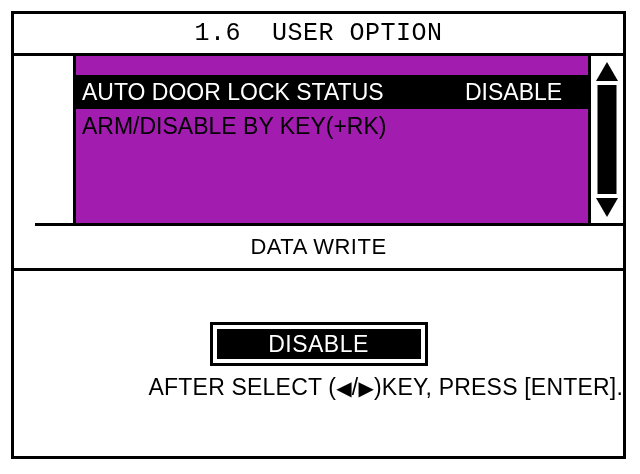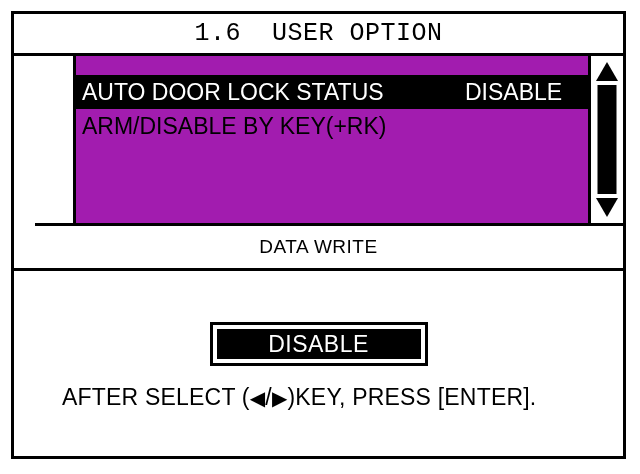--- a/index.html
+++ b/index.html
@@ -149,21 +149,21 @@
     right: 0;
     height: 45px;
     border-bottom: 3px solid #000;
     box-sizing: border-box;
     display: flex;
     align-items: center;
     justify-content: center;
     background: #fff;
   }
   #data-write-text {
-    font-size: 19px;
+    font-size: 22px;
     letter-spacing: 0.5px;
   }
 
   
   #action-panel {
     position: absolute;
     left: 0;
     top: 257px;
     right: 0;
     bottom: 0;
@@ -190,22 +190,22 @@
     align-items: center;
     justify-content: center;
     font-size: 23px;
     letter-spacing: 0.5px;
     box-sizing: border-box;
   }
   #instruction-line {
     position: absolute;
     left: 0;
     right: 0;
-    top: 113px;
-    text-align: left;
+    top: 103px;
+    text-align: right;
     font-size: 23px;
     white-space: nowrap;
     letter-spacing: 0.2px;
     margin-left: 48px;
   }
   .arrow-glyph {
     font-size: 20px;
     line-height: 1;
   }
 </style>

